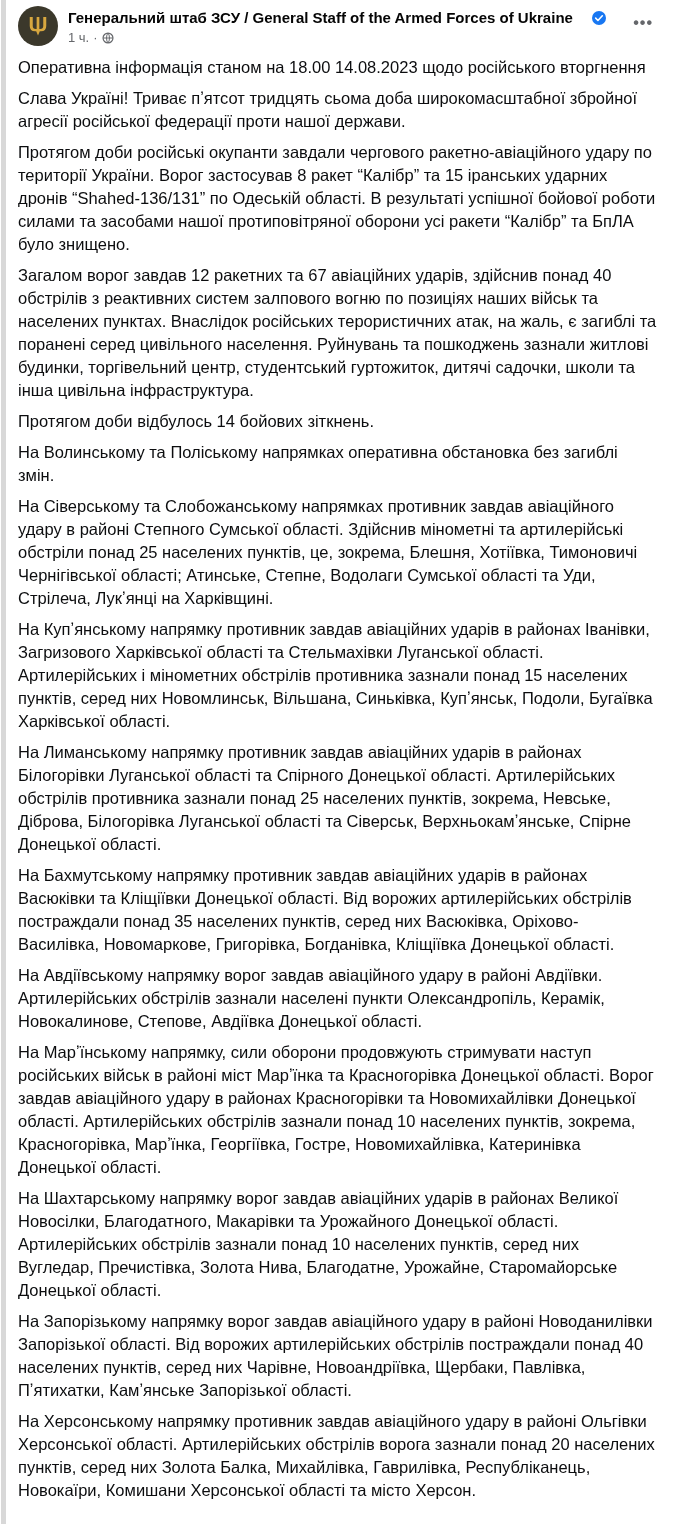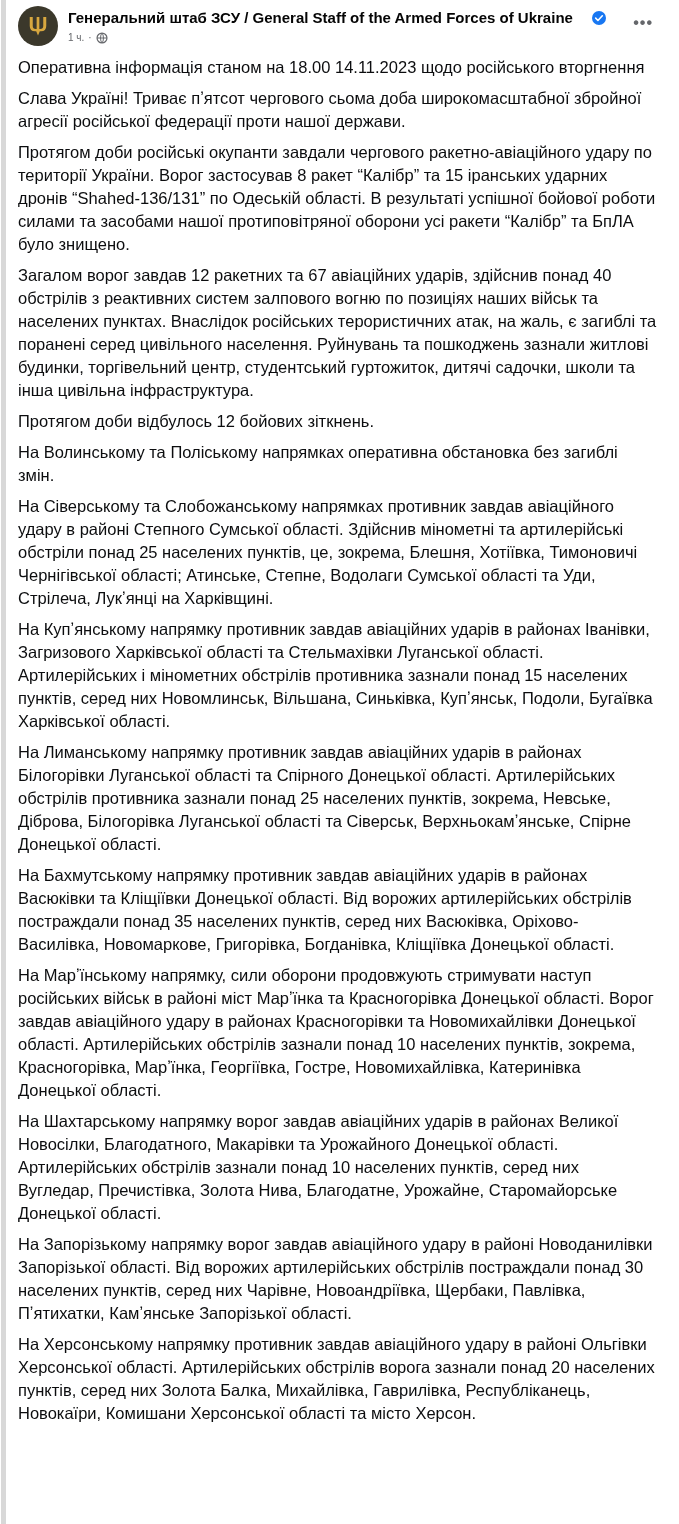--- a/index.html
+++ b/index.html
@@ -70,21 +70,21 @@
     height: 14px;
     flex: 0 0 14px;
     display: inline-block;
   }
   .meta-row {
     display: flex;
     align-items: center;
     gap: 4px;
     margin-top: 3px;
     color: #65676b;
-    font-size: 10px;
+    font-size: 13px;
     line-height: 16px;
   }
   .meta-timestamp { cursor: pointer; }
   .meta-sep { color: #65676b; }
   .globe-icon { width: 12px; height: 12px; display: inline-block; }
   .menu-button {
     position: absolute;
     right: 0;
     top: 6px;
     color: #65676b;
@@ -142,29 +142,30 @@
             <path d="M1.4 8 h13.2 M8 1.4 c-2.6 2 -2.6 11.2 0 13.2 M8 1.4 c2.6 2 2.6 11.2 0 13.2" fill="none" stroke="#65676b" stroke-width="1.3"></path>
           </svg>
         </span>
       </div>
     </div>
 
     <div class="menu-button">•••</div>
   </div>
 
   <div class="post-text">
-      <p>Оперативна інформація станом на 18.00 14.11.2023 щодо російського вторгнення</p>
-      <p>Слава Україні! Триває пʼятсот чергового сьома доба широкомасштабної збройної агресії російської федерації проти нашої держави.</p>
+      <p>Оперативна інформація станом на 18.00 14.08.2023 щодо російського вторгнення</p>
+      <p>Слава Україні! Триває пʼятсот тридцять сьома доба широкомасштабної збройної агресії російської федерації проти нашої держави.</p>
       <p>Протягом доби російські окупанти завдали чергового ракетно-авіаційного удару по території України. Ворог застосував 8 ракет “Калібр” та 15 іранських ударних дронів “Shahed-136/131” по Одеській області. В результаті успішної бойової роботи силами та засобами нашої протиповітряної оборони усі ракети “Калібр” та БпЛА було знищено.</p>
       <p>Загалом ворог завдав 12 ракетних та 67 авіаційних ударів, здійснив понад 40 обстрілів з реактивних систем залпового вогню по позиціях наших військ та населених пунктах. Внаслідок російських терористичних атак, на жаль, є загиблі та поранені серед цивільного населення. Руйнувань та пошкоджень зазнали житлові будинки, торгівельний центр, студентський гуртожиток, дитячі садочки, школи та інша цивільна інфраструктура.</p>
-      <p>Протягом доби відбулось 12 бойових зіткнень.</p>
+      <p>Протягом доби відбулось 14 бойових зіткнень.</p>
       <p>На Волинському та Поліському напрямках оперативна обстановка без загиблі змін.</p>
       <p>На Сіверському та Слобожанському напрямках противник завдав авіаційного удару в районі Степного Сумської області. Здійснив мінометні та артилерійські обстріли понад 25 населених пунктів, це, зокрема, Блешня, Хотіївка, Тимоновичі Чернігівської області; Атинське, Степне, Водолаги Сумської області та Уди, Стрілеча, Лукʼянці на Харківщині.</p>
       <p>На Купʼянському напрямку противник завдав авіаційних ударів в районах Іванівки, Загризового Харківської області та Стельмахівки Луганської області. Артилерійських і мінометних обстрілів противника зазнали понад 15 населених пунктів, серед них Новомлинськ, Вільшана, Синьківка, Купʼянськ, Подоли, Бугаївка Харківської області.</p>
       <p>На Лиманському напрямку противник завдав авіаційних ударів в районах Білогорівки Луганської області та Спірного Донецької області. Артилерійських обстрілів противника зазнали понад 25 населених пунктів, зокрема, Невське, Діброва, Білогорівка Луганської області та Сіверськ, Верхньокамʼянське, Спірне Донецької області.</p>
       <p>На Бахмутському напрямку противник завдав авіаційних ударів в районах Васюківки та Кліщіївки Донецької області. Від ворожих артилерійських обстрілів постраждали понад 35 населених пунктів, серед них Васюківка, Оріхово-Василівка, Новомаркове, Григорівка, Богданівка, Кліщіївка Донецької області.</p>
+      <p>На Авдіївському напрямку ворог завдав авіаційного удару в районі Авдіївки. Артилерійських обстрілів зазнали населені пункти Олександропіль, Керамік, Новокалинове, Степове, Авдіївка Донецької області.</p>
       <p>На Марʼїнському напрямку, сили оборони продовжують стримувати наступ російських військ в районі міст Марʼїнка та Красногорівка Донецької області. Ворог завдав авіаційного удару в районах Красногорівки та Новомихайлівки Донецької області. Артилерійських обстрілів зазнали понад 10 населених пунктів, зокрема, Красногорівка, Марʼїнка, Георгіївка, Гостре, Новомихайлівка, Катеринівка Донецької області.</p>
       <p>На Шахтарському напрямку ворог завдав авіаційних ударів в районах Великої Новосілки, Благодатного, Макарівки та Урожайного Донецької області. Артилерійських обстрілів зазнали понад 10 населених пунктів, серед них Вугледар, Пречистівка, Золота Нива, Благодатне, Урожайне, Старомайорське Донецької області.</p>
-      <p>На Запорізькому напрямку ворог завдав авіаційного удару в районі Новоданилівки Запорізької області. Від ворожих артилерійських обстрілів постраждали понад 30 населених пунктів, серед них Чарівне, Новоандріївка, Щербаки, Павлівка, Пʼятихатки, Камʼянське Запорізької області.</p>
+      <p>На Запорізькому напрямку ворог завдав авіаційного удару в районі Новоданилівки Запорізької області. Від ворожих артилерійських обстрілів постраждали понад 40 населених пунктів, серед них Чарівне, Новоандріївка, Щербаки, Павлівка, Пʼятихатки, Камʼянське Запорізької області.</p>
       <p>На Херсонському напрямку противник завдав авіаційного удару в районі Ольгівки Херсонської області. Артилерійських обстрілів ворога зазнали понад 20 населених пунктів, серед них Золота Балка, Михайлівка, Гаврилівка, Республіканець, Новокаїри, Комишани Херсонської області та місто Херсон.</p>
     </div>
 
 </div>
 
 </body></html>

